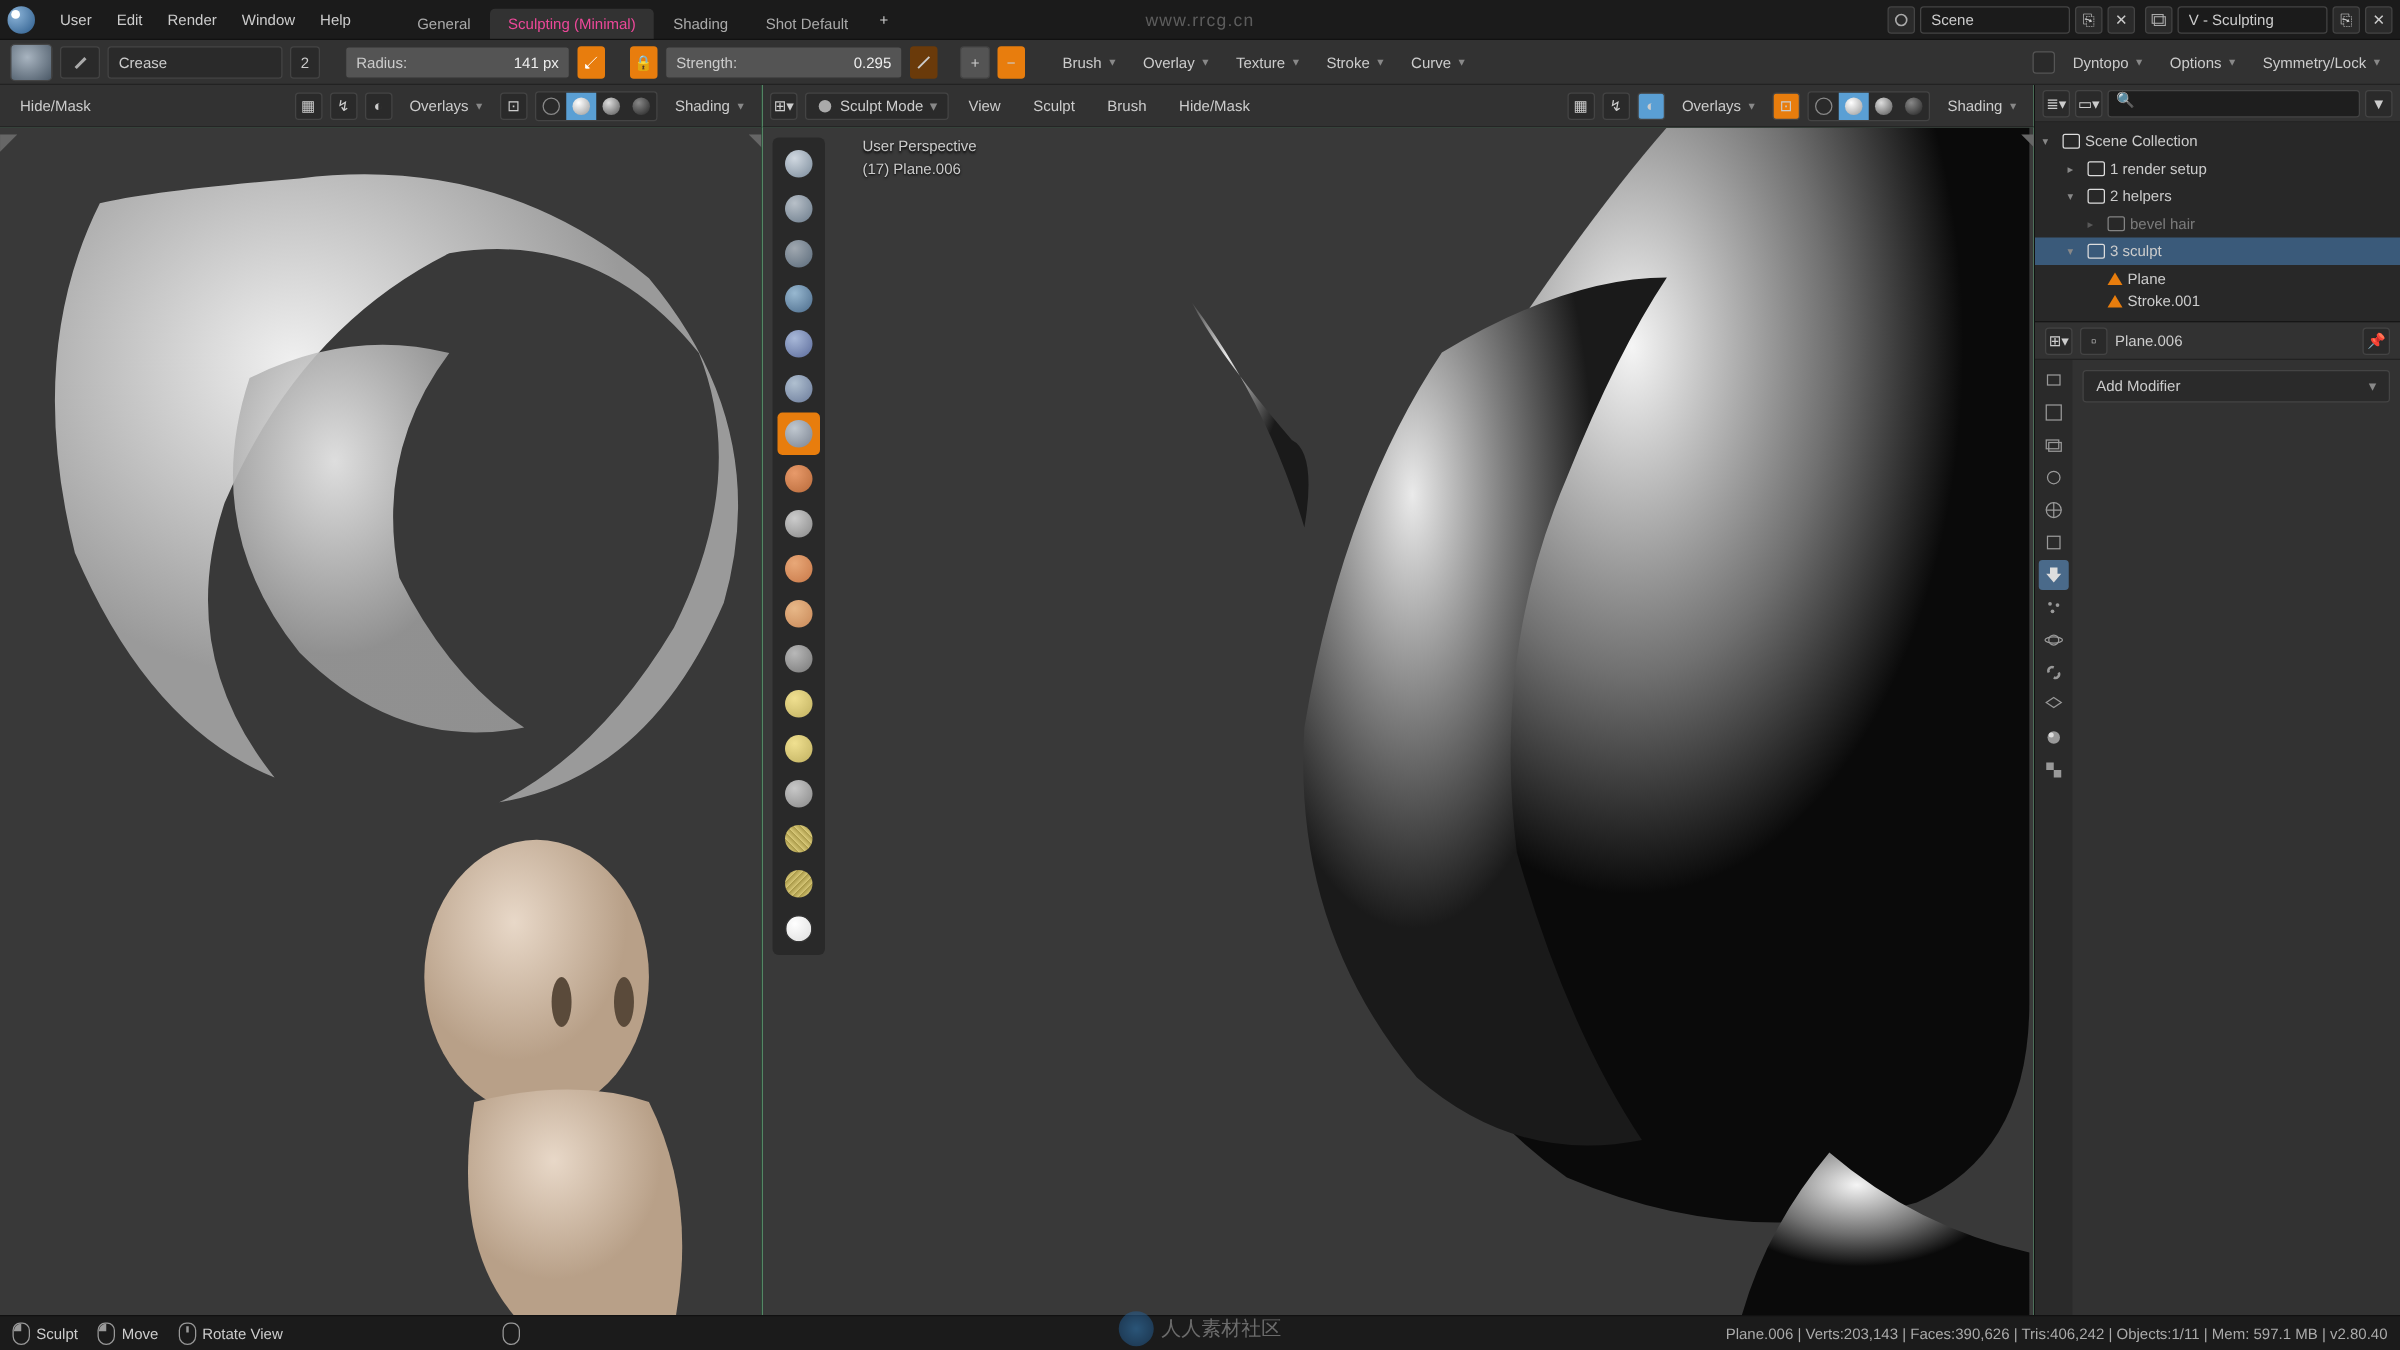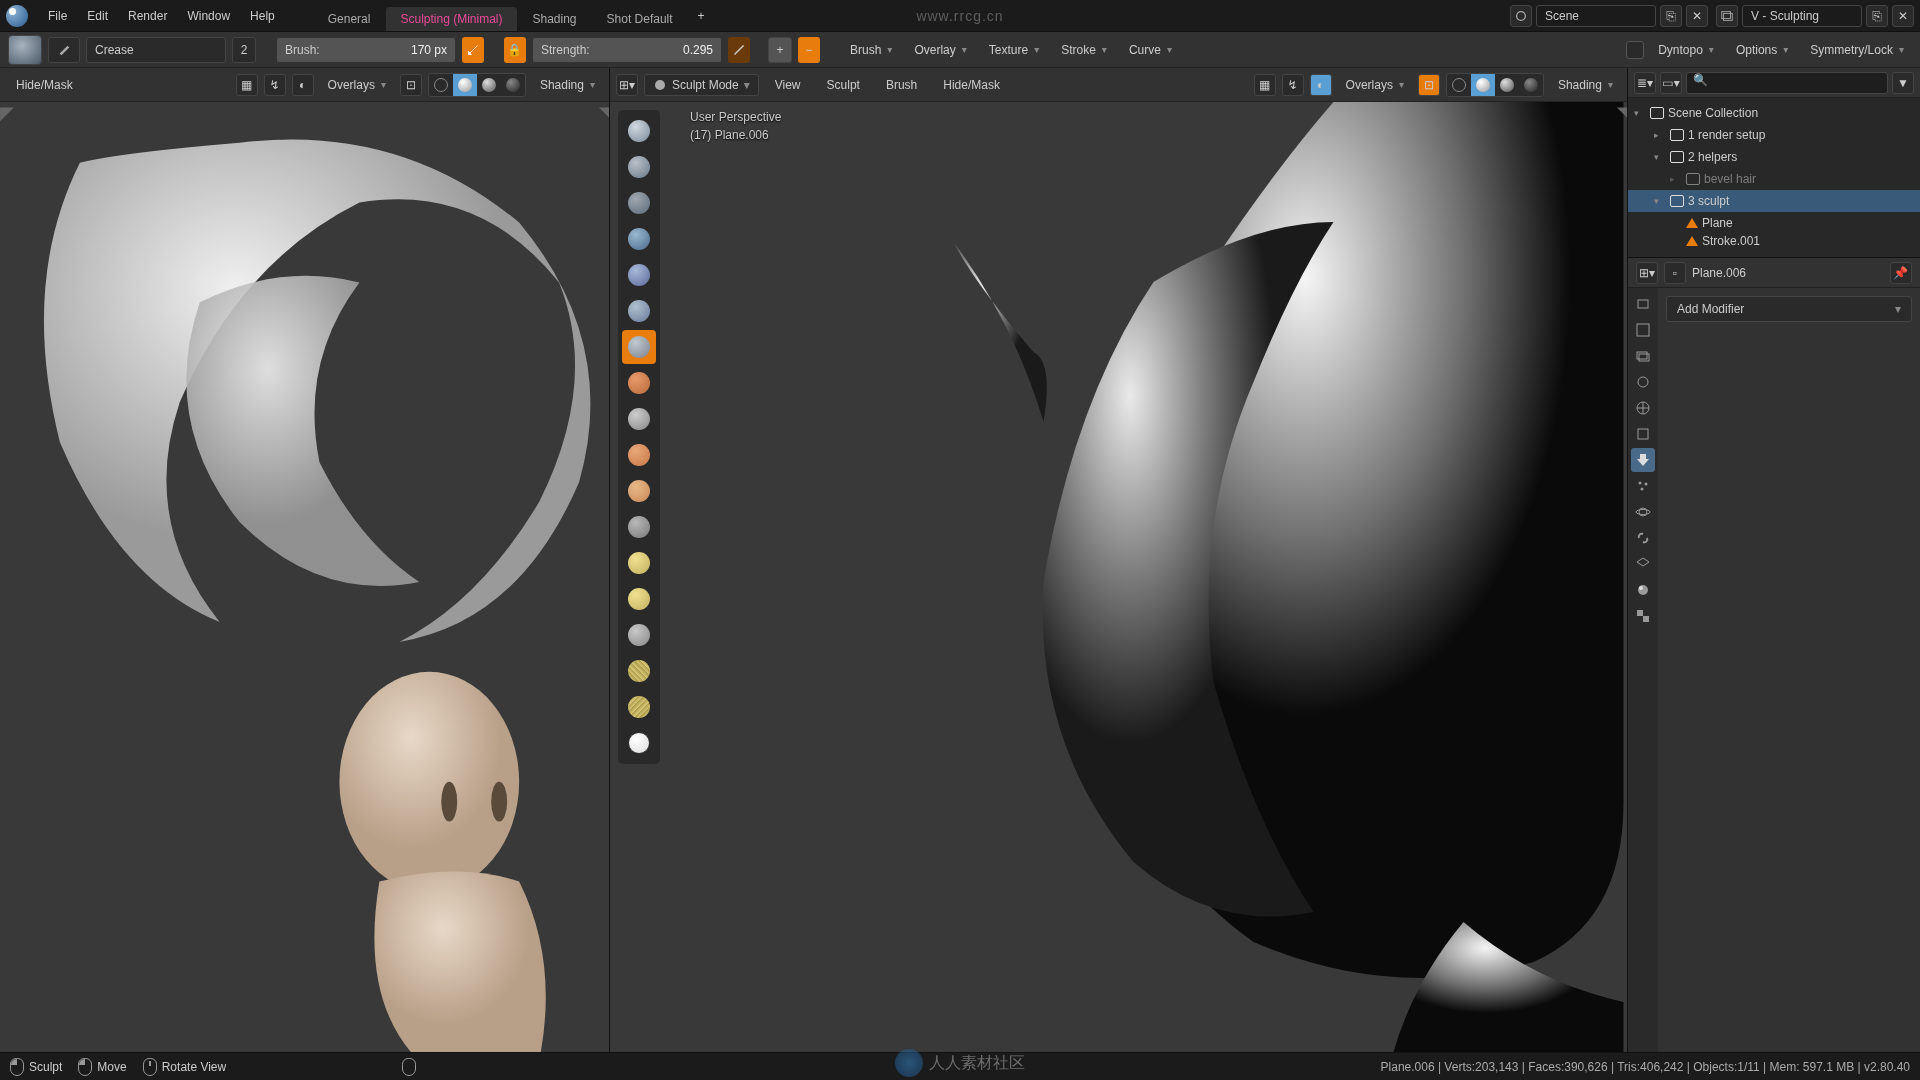--- a/index.html
+++ b/index.html
@@ -77,21 +77,21 @@
 .footer-logo{position:absolute;left:50%;transform:translateX(-50%);bottom:3px;display:flex;align-items:center;gap:6px;opacity:.5}
 .footer-logo .flogo{width:28px;height:28px;background:radial-gradient(circle,#3a8fd4,#1a4a7a);border-radius:50%}
 .collapse-tri{position:absolute;z-index:5}
 .collapse-tri::before{content:"◤";color:#666;font-size:18px}
 </style>
 </head>
 <body>
 
 <div class="topbar">
   <div class="blender-logo"></div>
-  <div class="menu-item">File</div>
+  <div class="menu-item">User</div>
   <div class="menu-item">Edit</div>
   <div class="menu-item">Render</div>
   <div class="menu-item">Window</div>
   <div class="menu-item">Help</div>
   <div style="width:28px"></div>
   <div class="tab">General</div>
   <div class="tab active">Sculpting (Minimal)</div>
   <div class="tab">Shading</div>
   <div class="tab">Shot Default</div>
   <div class="menu-item">+</div>
@@ -125,22 +125,22 @@
   <div class="brush-preview"></div>
   <div class="ts-btn">
       <svg width="14" height="14" viewBox="0 0 16 16">
         <path d="M3 12 L12 3 L14 5 L5 14 Z" fill="#aaa"></path>
       </svg>
     </div>
   <div class="ts-btn brush-name">Crease</div>
   <div class="ts-btn" style="width:24px;justify-content:center">2</div>
   <div style="width:8px"></div>
   <div class="num-field" style="width:180px">
-    <span class="label">Brush:</span>
-    <span class="val">170 px</span>
+    <span class="label">Radius:</span>
+    <span class="val">141 px</span>
   </div>
   <div class="orange-btn">
       <svg width="12" height="12" viewBox="0 0 16 16">
         <path d="M2 14 L14 2 M2 14 L6 14 L2 10 Z" stroke="#fff" fill="#fff"></path>
       </svg>
     </div>
   <div style="width:8px"></div>
   <div class="orange-btn">🔒</div>
   <div class="num-field" style="width:190px">
     <span class="label">Strength:</span>

